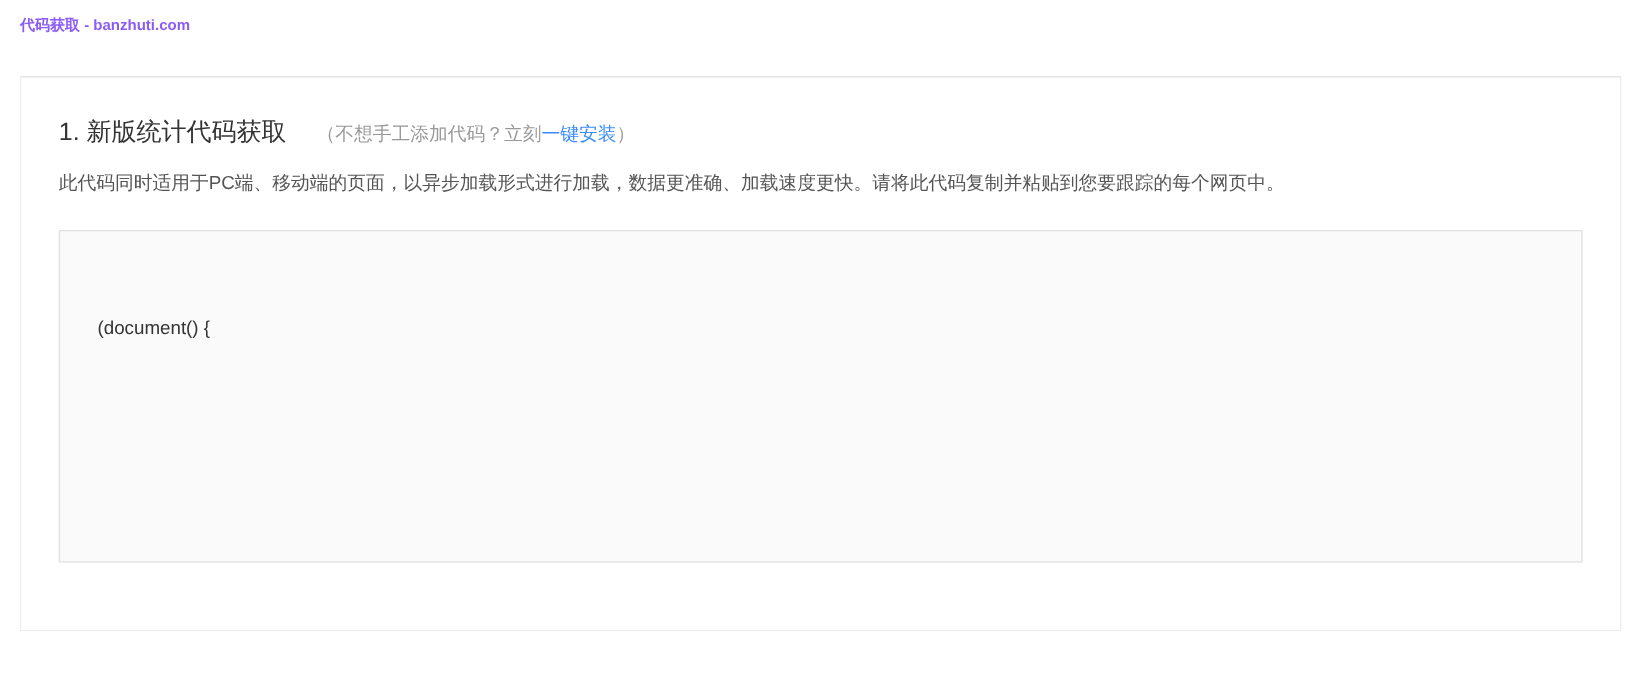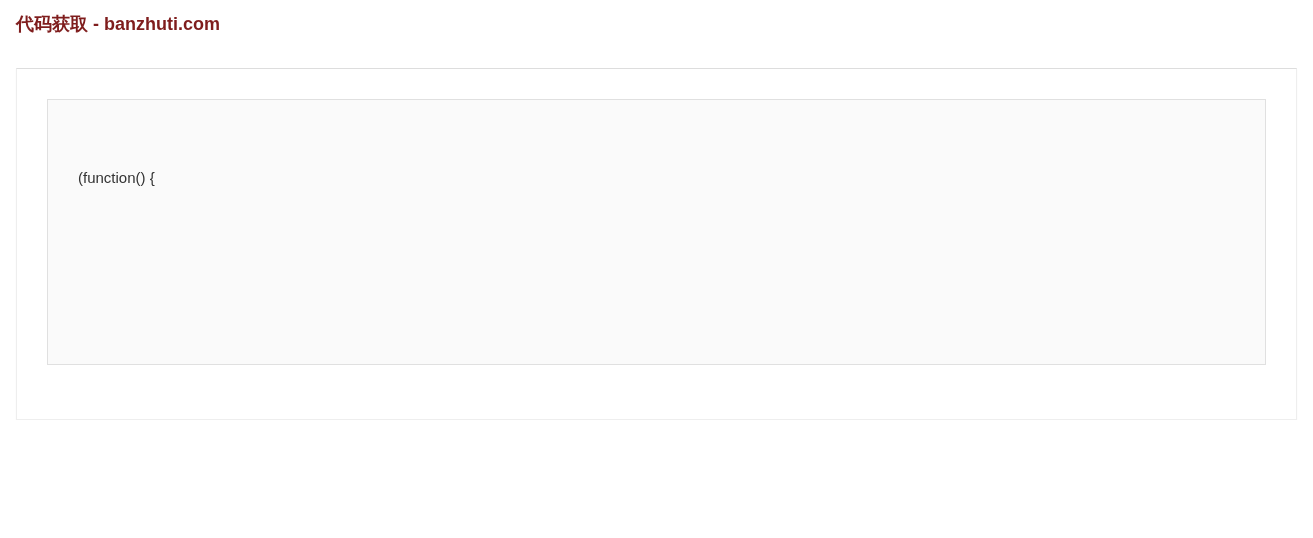--- a/index.html
+++ b/index.html
@@ -7,23 +7,23 @@
       padding: 0;
       box-sizing: border-box;
     }
     body {
       font-family: "Microsoft YaHei", "PingFang SC", Arial, sans-serif;
       background: #fff;
       color: #333;
       width: 1313px;
     }
     .page-title {
-      font-size: 18px;
+      font-size: 12px;
       font-weight: bold;
-      color: #7f1d1d;
+      color: #8b5cf6;
       padding: 12px 16px;
     }
     .main-panel {
       margin: 20px 16px 0 16px;
       background: #fff;
       border: 1px solid #eee;
       border-top: 1px solid #ddd;
       padding: 30px 30px 30px 30px;
       box-shadow: 0 1px 2px rgba(0,0,0,0.03);
     }
@@ -75,21 +75,28 @@
       position: relative;
     }
   </style>
 </head>
 <body>
 
 <div class="page-title">代码获取 - banzhuti.com</div>
 
 <div class="main-panel wrapper">
 
+  <div class="section-header">
+    <span class="section-title">1. 新版统计代码获取</span>
+    <span class="section-subtitle">
+      <span>（不想手工添加代码？立刻</span><a>一键安装</a><span>）</span>
+    </span>
+  </div>
 
+  <div class="description">此代码同时适用于PC端、移动端的页面，以异步加载形式进行加载，数据更准确、加载速度更快。请将此代码复制并粘贴到您要跟踪的每个网页中。</div>
 
   <div class="code-block">
-<span class="code-line">(function() {</span>
+<span class="code-line">(document() {</span>
 
 
   </div>
 
 </div>
 
 </body></html>

